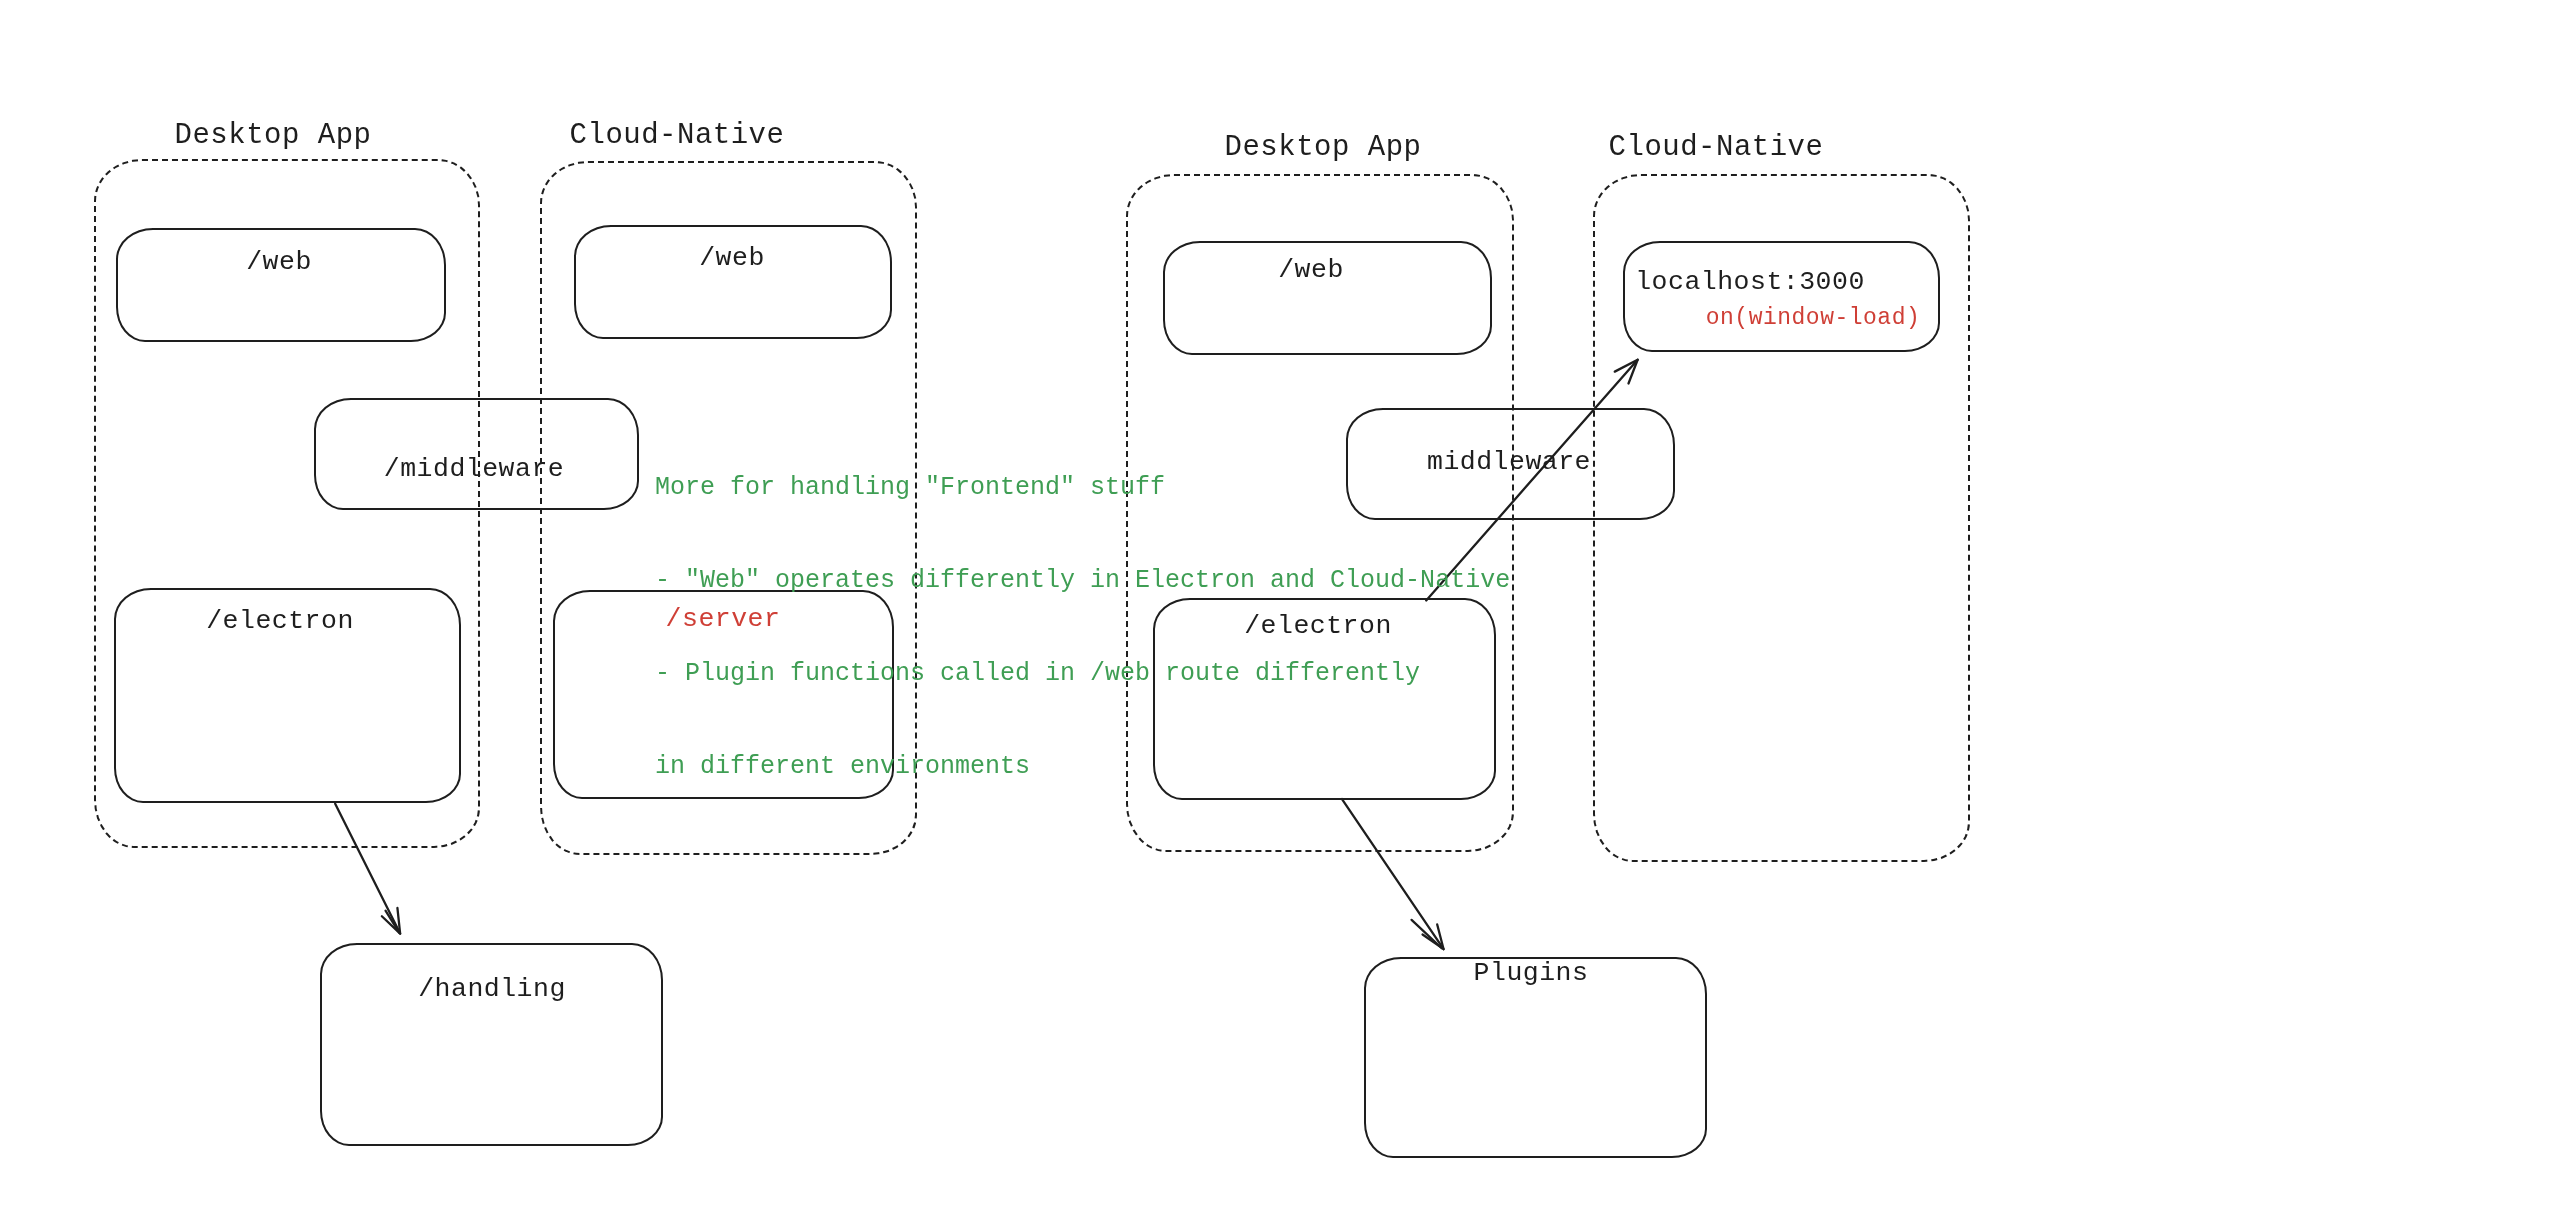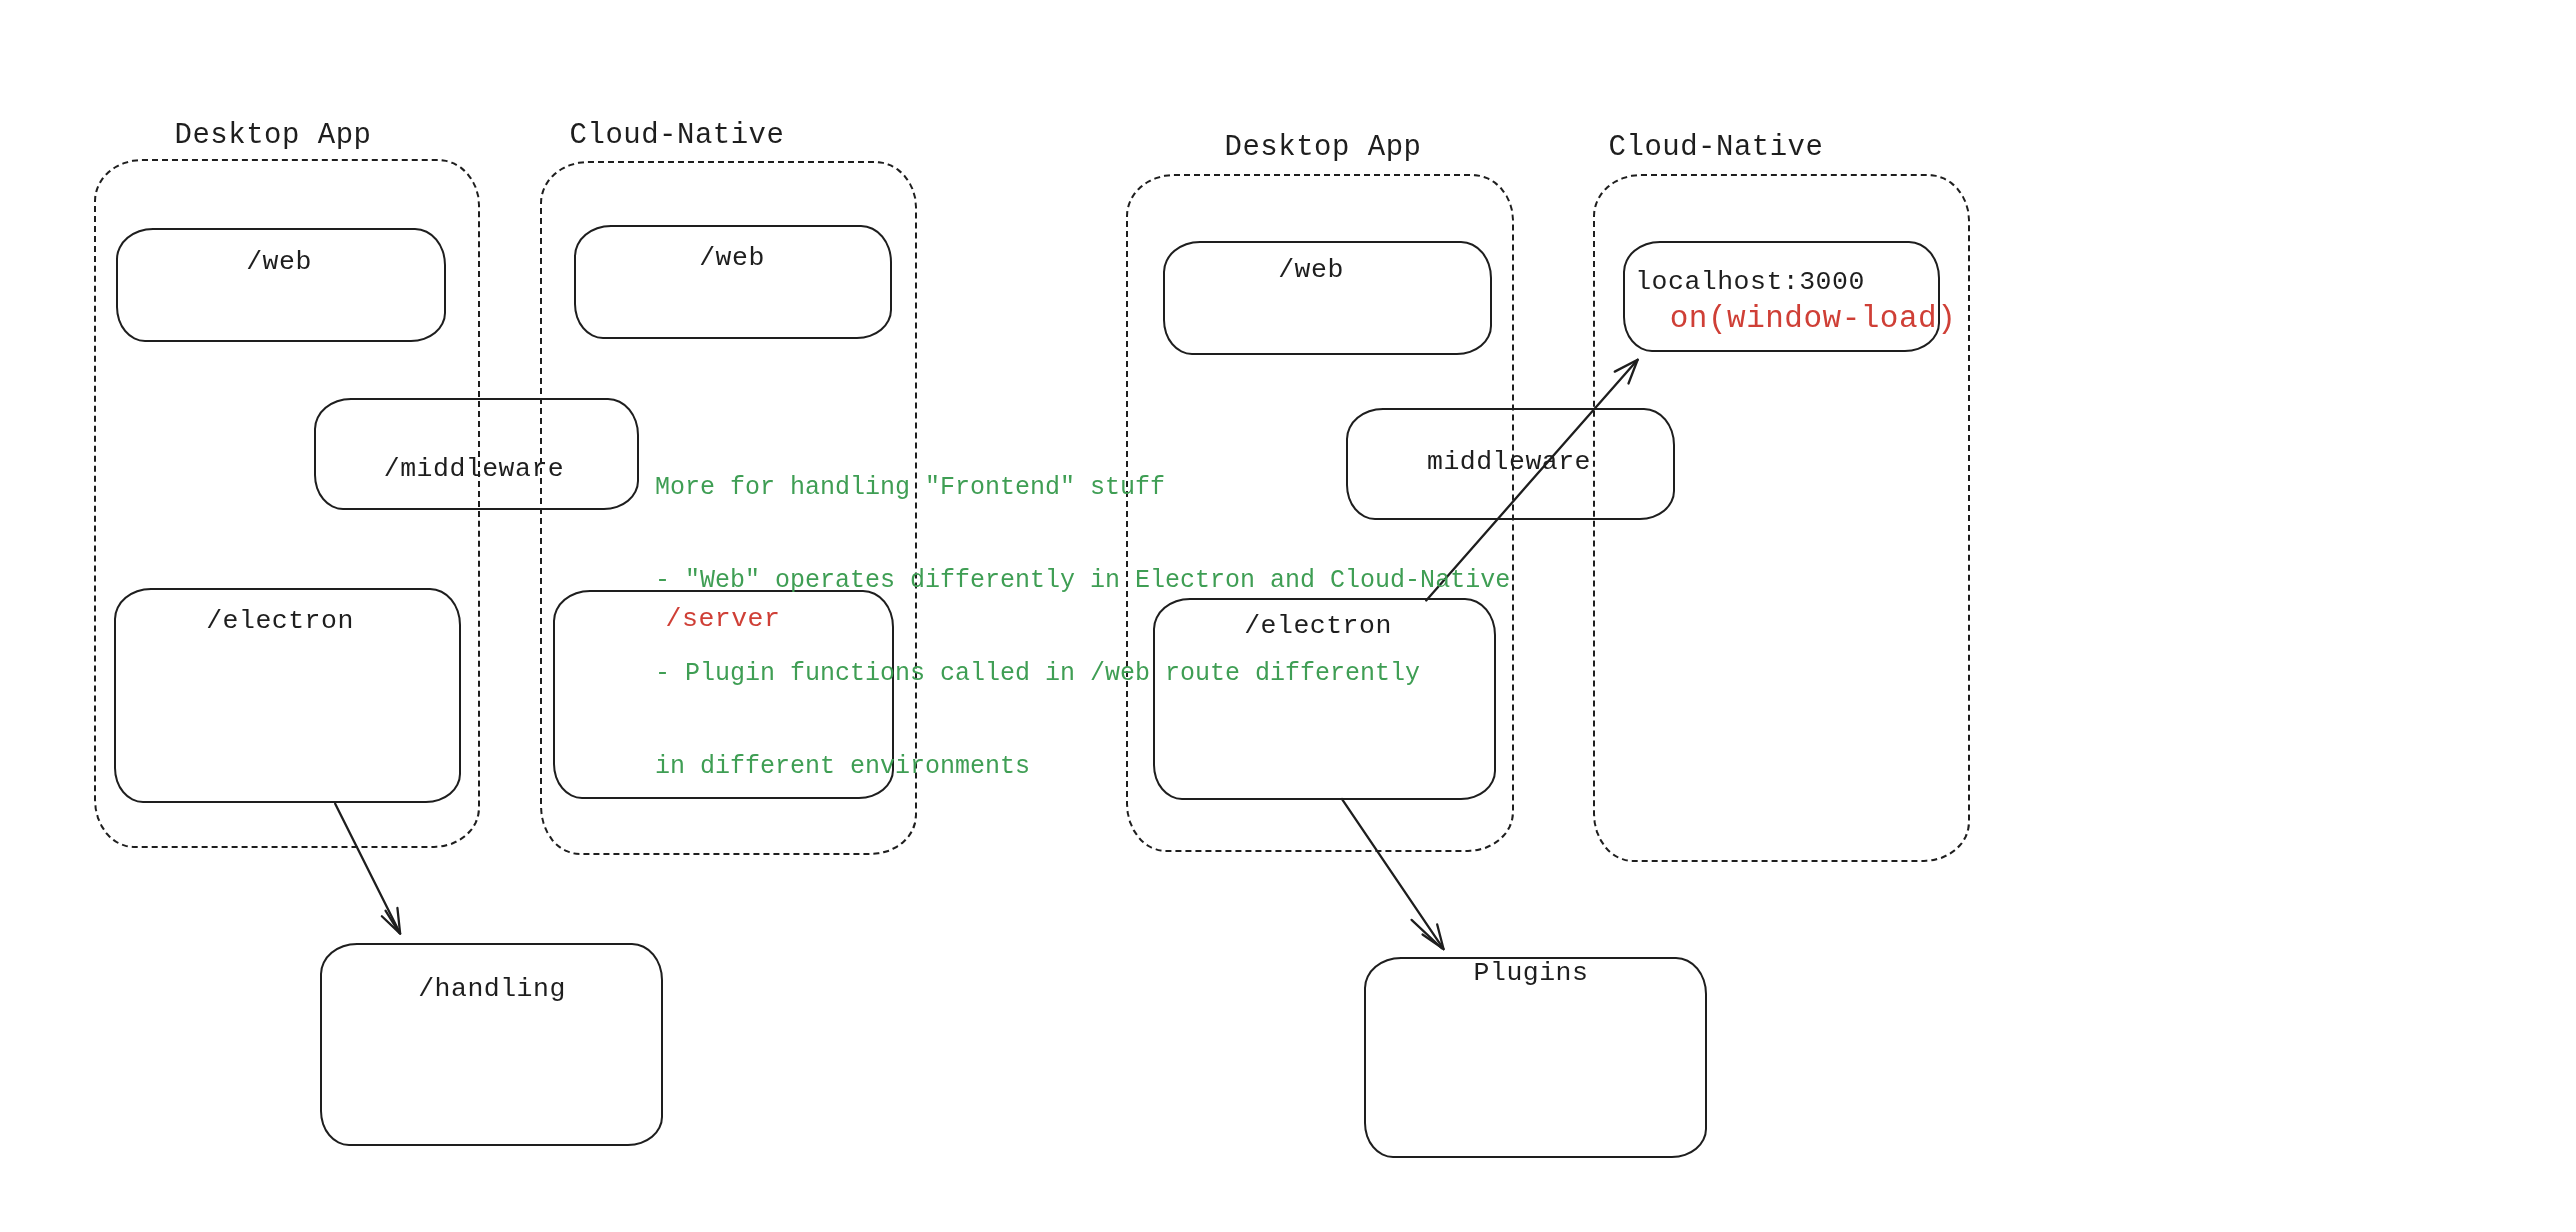--- a/index.html
+++ b/index.html
@@ -44,21 +44,21 @@
   .note-green{
     font-size:25px;
     line-height:31px;
     color:var(--green);
   }
   .note-red{
     font-size:28px;
     line-height:38px;
     color:var(--red);
   }
-  .onload-lbl{font-size:31px;text-align:right;}
+  .onload-lbl{font-size:23px;text-align:right;}
   svg.arrows{
     position:absolute;left:0;top:0;
     pointer-events:none;
   }
   svg.arrows path{
     stroke:var(--ink);
     stroke-width:2.5;
     fill:none;
     stroke-linecap:round;
     stroke-linejoin:round;

